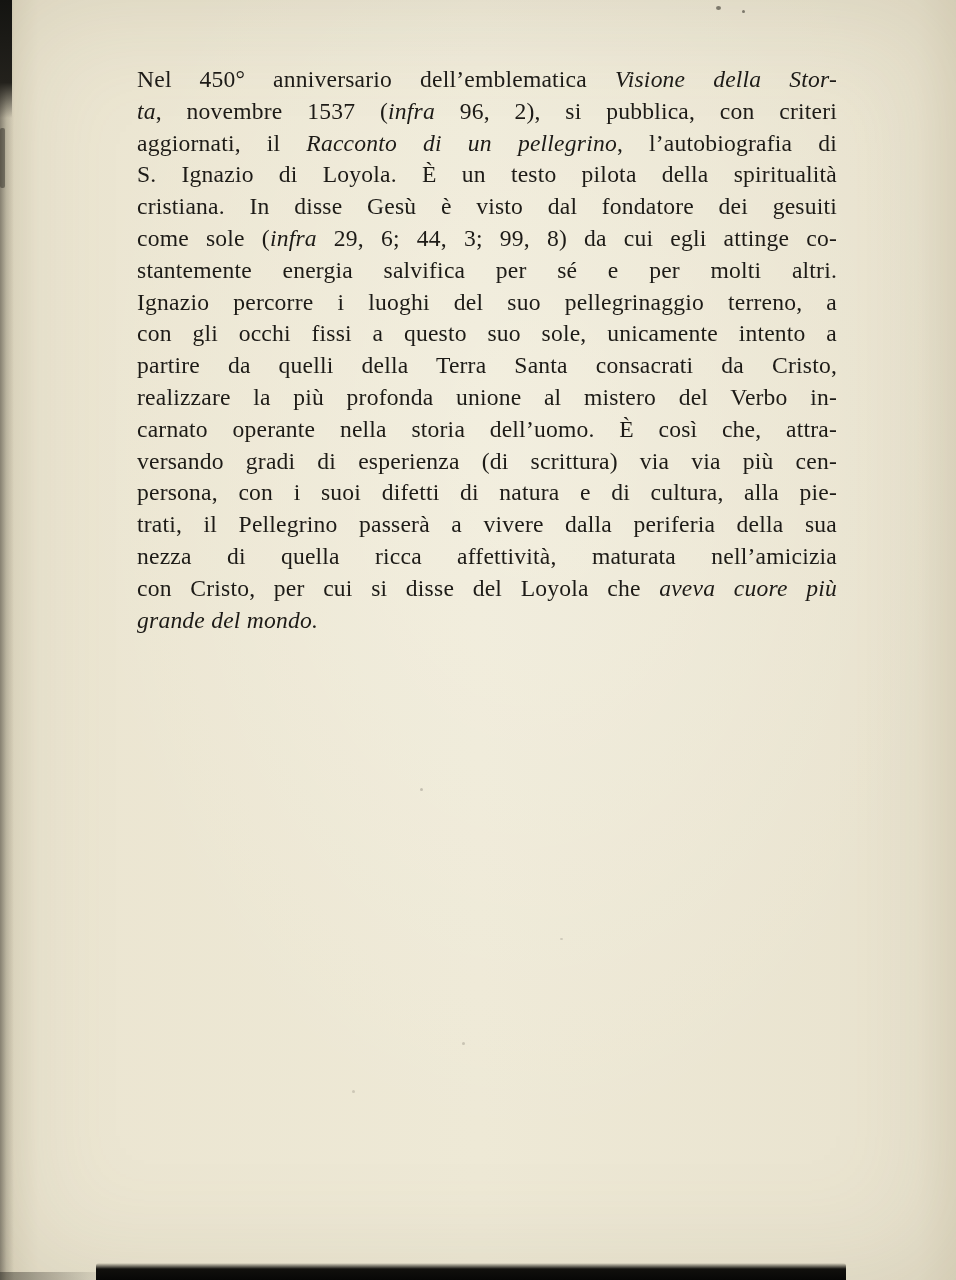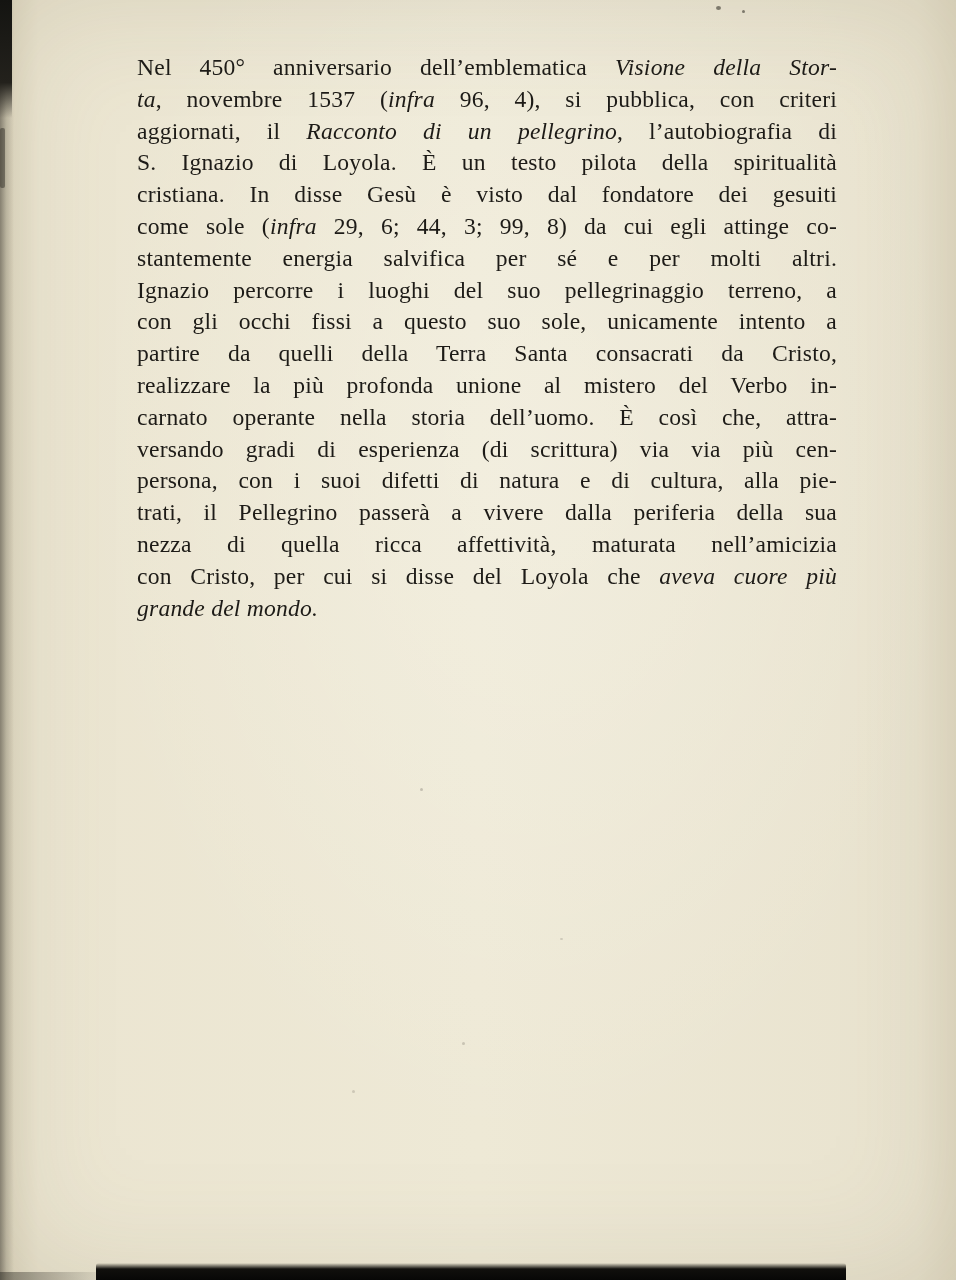--- a/index.html
+++ b/index.html
@@ -64,21 +64,21 @@
   .speck.s2 { left: 742px; top: 10px; width: 3px; height: 3px; }
   .speck.s3 { left: 420px; top: 788px; width: 3px; height: 3px; opacity: .4; }
   .speck.s4 { left: 462px; top: 1042px; width: 3px; height: 3px; opacity: .35; }
   .speck.s5 { left: 352px; top: 1090px; width: 3px; height: 3px; opacity: .3; }
   .speck.s6 { left: 560px; top: 938px; width: 3px; height: 2px; opacity: .3; }
 
   
   .text-block {
     position: absolute;
     left: 137px;
-    top: 52px;
+    top: 64px;
     width: 700px;
     color: #1d1b17;
     font-size: 23.6px;
     line-height: 31.8px;
     letter-spacing: 0.2px;
   }
   .line {
     text-align: justify;
     text-align-last: justify;
     white-space: normal;
@@ -102,21 +102,21 @@
   <div class="edge-bottom-left-smudge"></div>
   <div class="speck s1"></div>
   <div class="speck s2"></div>
   <div class="speck s3"></div>
   <div class="speck s4"></div>
   <div class="speck s5"></div>
   <div class="speck s6"></div>
 
   <div class="text-block" id="paragraph">
       <div class="line"><span class="">Nel 450° anniversario dell’emblematica </span><span class="it">Visione della Stor-</span></div>
-      <div class="line"><span class="it">ta</span><span class="">, novembre 1537 (</span><span class="it">infra</span><span class=""> 96, 4), si pubblica, con criteri</span></div>
+      <div class="line"><span class="it">ta</span><span class="">, novembre 1537 (</span><span class="it">infra</span><span class=""> 96, 2), si pubblica, con criteri</span></div>
       <div class="line"><span class="">aggiornati, il </span><span class="it">Racconto di un pellegrino</span><span class="">, l’autobiografia di</span></div>
       <div class="line"><span class="">S. Ignazio di Loyola. È un testo pilota della spiritualità</span></div>
       <div class="line"><span class="">cristiana. In disse Gesù è visto dal fondatore dei gesuiti</span></div>
       <div class="line"><span class="">come sole (</span><span class="it">infra</span><span class=""> 29, 6; 44, 3; 99, 8) da cui egli attinge co-</span></div>
       <div class="line"><span class="">stantemente energia salvifica per sé e per molti altri.</span></div>
       <div class="line"><span class="">Ignazio percorre i luoghi del suo pellegrinaggio terreno, a</span></div>
       <div class="line"><span class="">con gli occhi fissi a questo suo sole, unicamente intento a</span></div>
       <div class="line"><span class="">partire da quelli della Terra Santa consacrati da Cristo,</span></div>
       <div class="line"><span class="">realizzare la più profonda unione al mistero del Verbo in-</span></div>
       <div class="line"><span class="">carnato operante nella storia dell’uomo. È così che, attra-</span></div>

